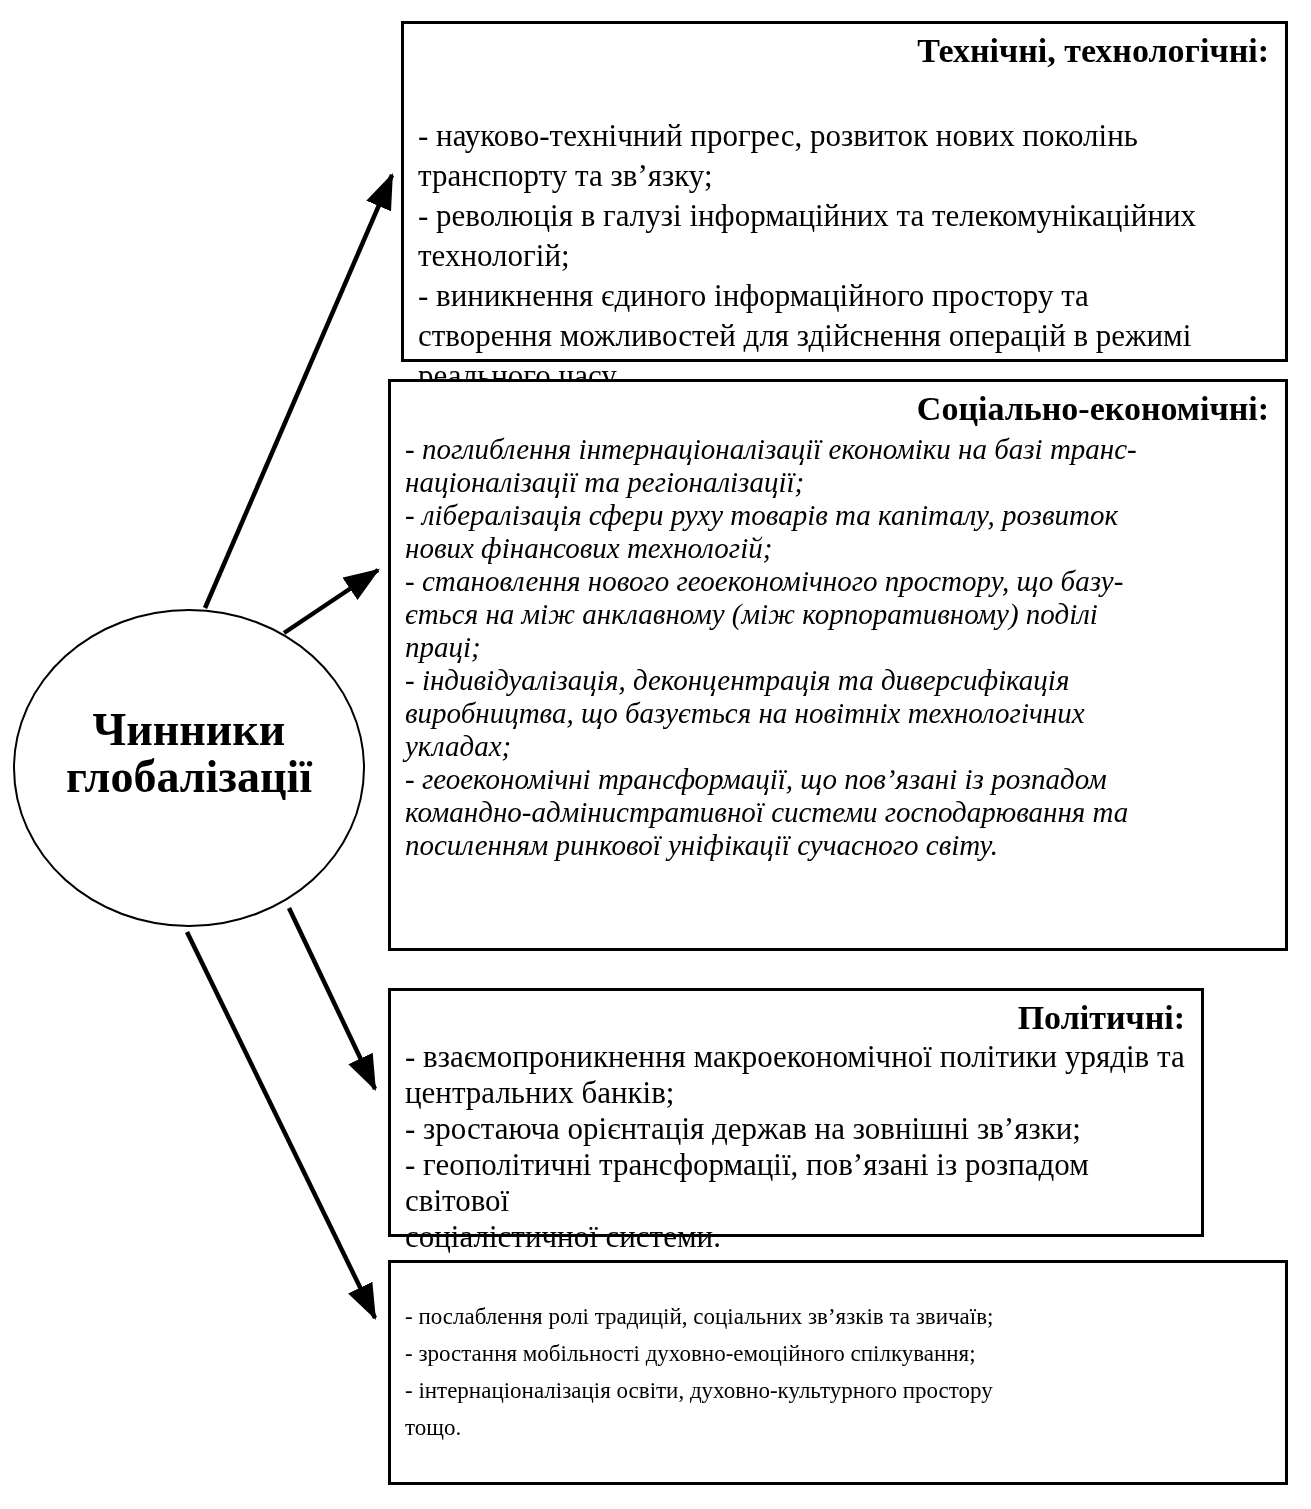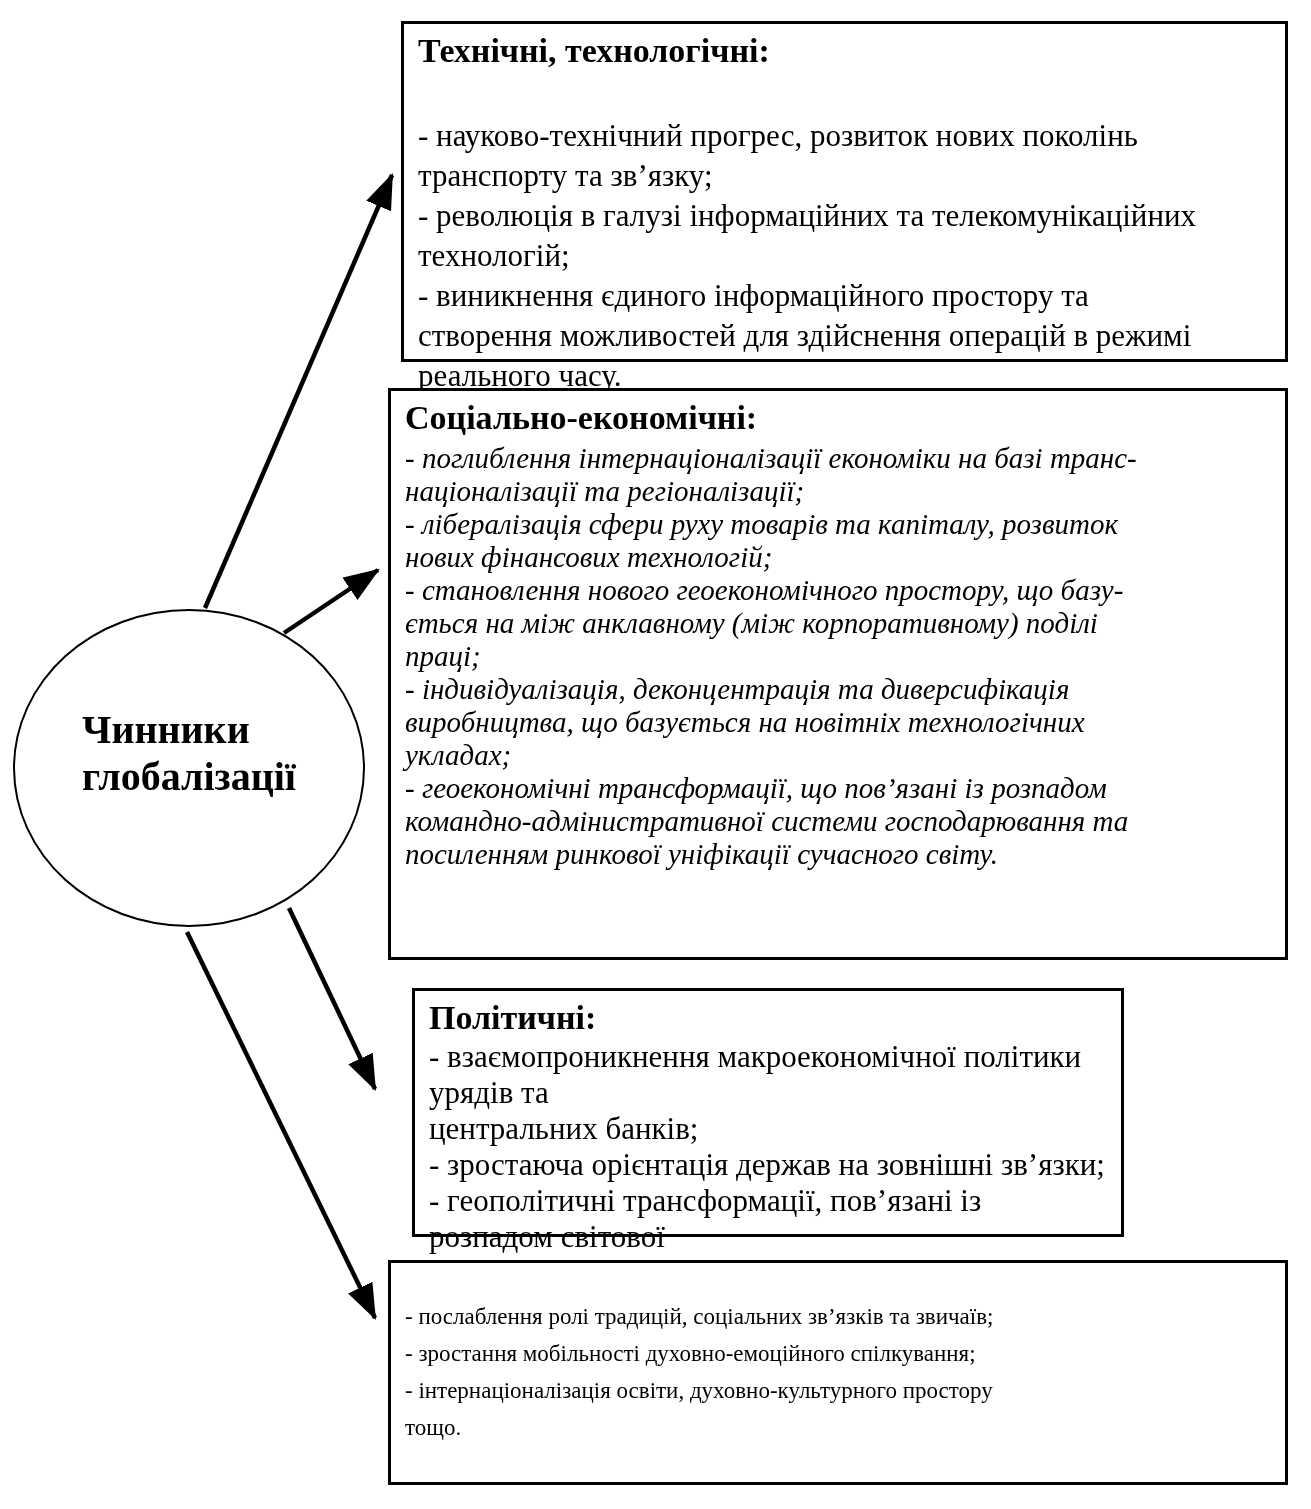--- a/index.html
+++ b/index.html
@@ -34,53 +34,53 @@
     border-radius: 50%;
     background: #ffffff;
     box-sizing: border-box;
     display: flex;
     align-items: center;
     justify-content: center;
     z-index: 1;
   }
   .ellipse-label {
     font-weight: bold;
-    font-size: 40px;
+    font-size: 46px;
     line-height: 47px;
-    text-align: left;
+    text-align: center;
     white-space: pre-line;
     margin-top: -30px;
   }
   .factor-box {
     position: absolute;
     border: 3px solid #000;
     background: #ffffff;
     box-sizing: border-box;
     padding: 6px 16px 0 14px;
     z-index: 1;
   }
   .box-title {
-    text-align: left;
+    text-align: right;
     font-weight: bold;
     font-size: 34px;
     line-height: 42px;
   }
   .box-body {
     white-space: pre-line;
   }
   #box-technical {
     left: 401px; top: 21px; width: 887px; height: 341px;
   }
   #box-technical .box-body { font-size: 31px; line-height: 40px; margin-top: 44px; }
   #box-socio-economic {
-    left: 388px; top: 388px; width: 900px; height: 572px;
+    left: 388px; top: 379px; width: 900px; height: 572px;
   }
   #box-socio-economic .box-body { font-size: 29px; line-height: 33px; margin-top: 3px; font-style: italic; }
   #box-political {
-    left: 412px; top: 988px; width: 712px; height: 249px;
+    left: 388px; top: 988px; width: 816px; height: 249px;
   }
   #box-political .box-body { font-size: 31px; line-height: 36px; }
   #box-cultural {
     left: 388px; top: 1260px; width: 900px; height: 225px;
   }
   #box-cultural .box-body { font-size: 23px; line-height: 37px; margin-top: 29px; }
 </style>
 </head>
 <body>
 

